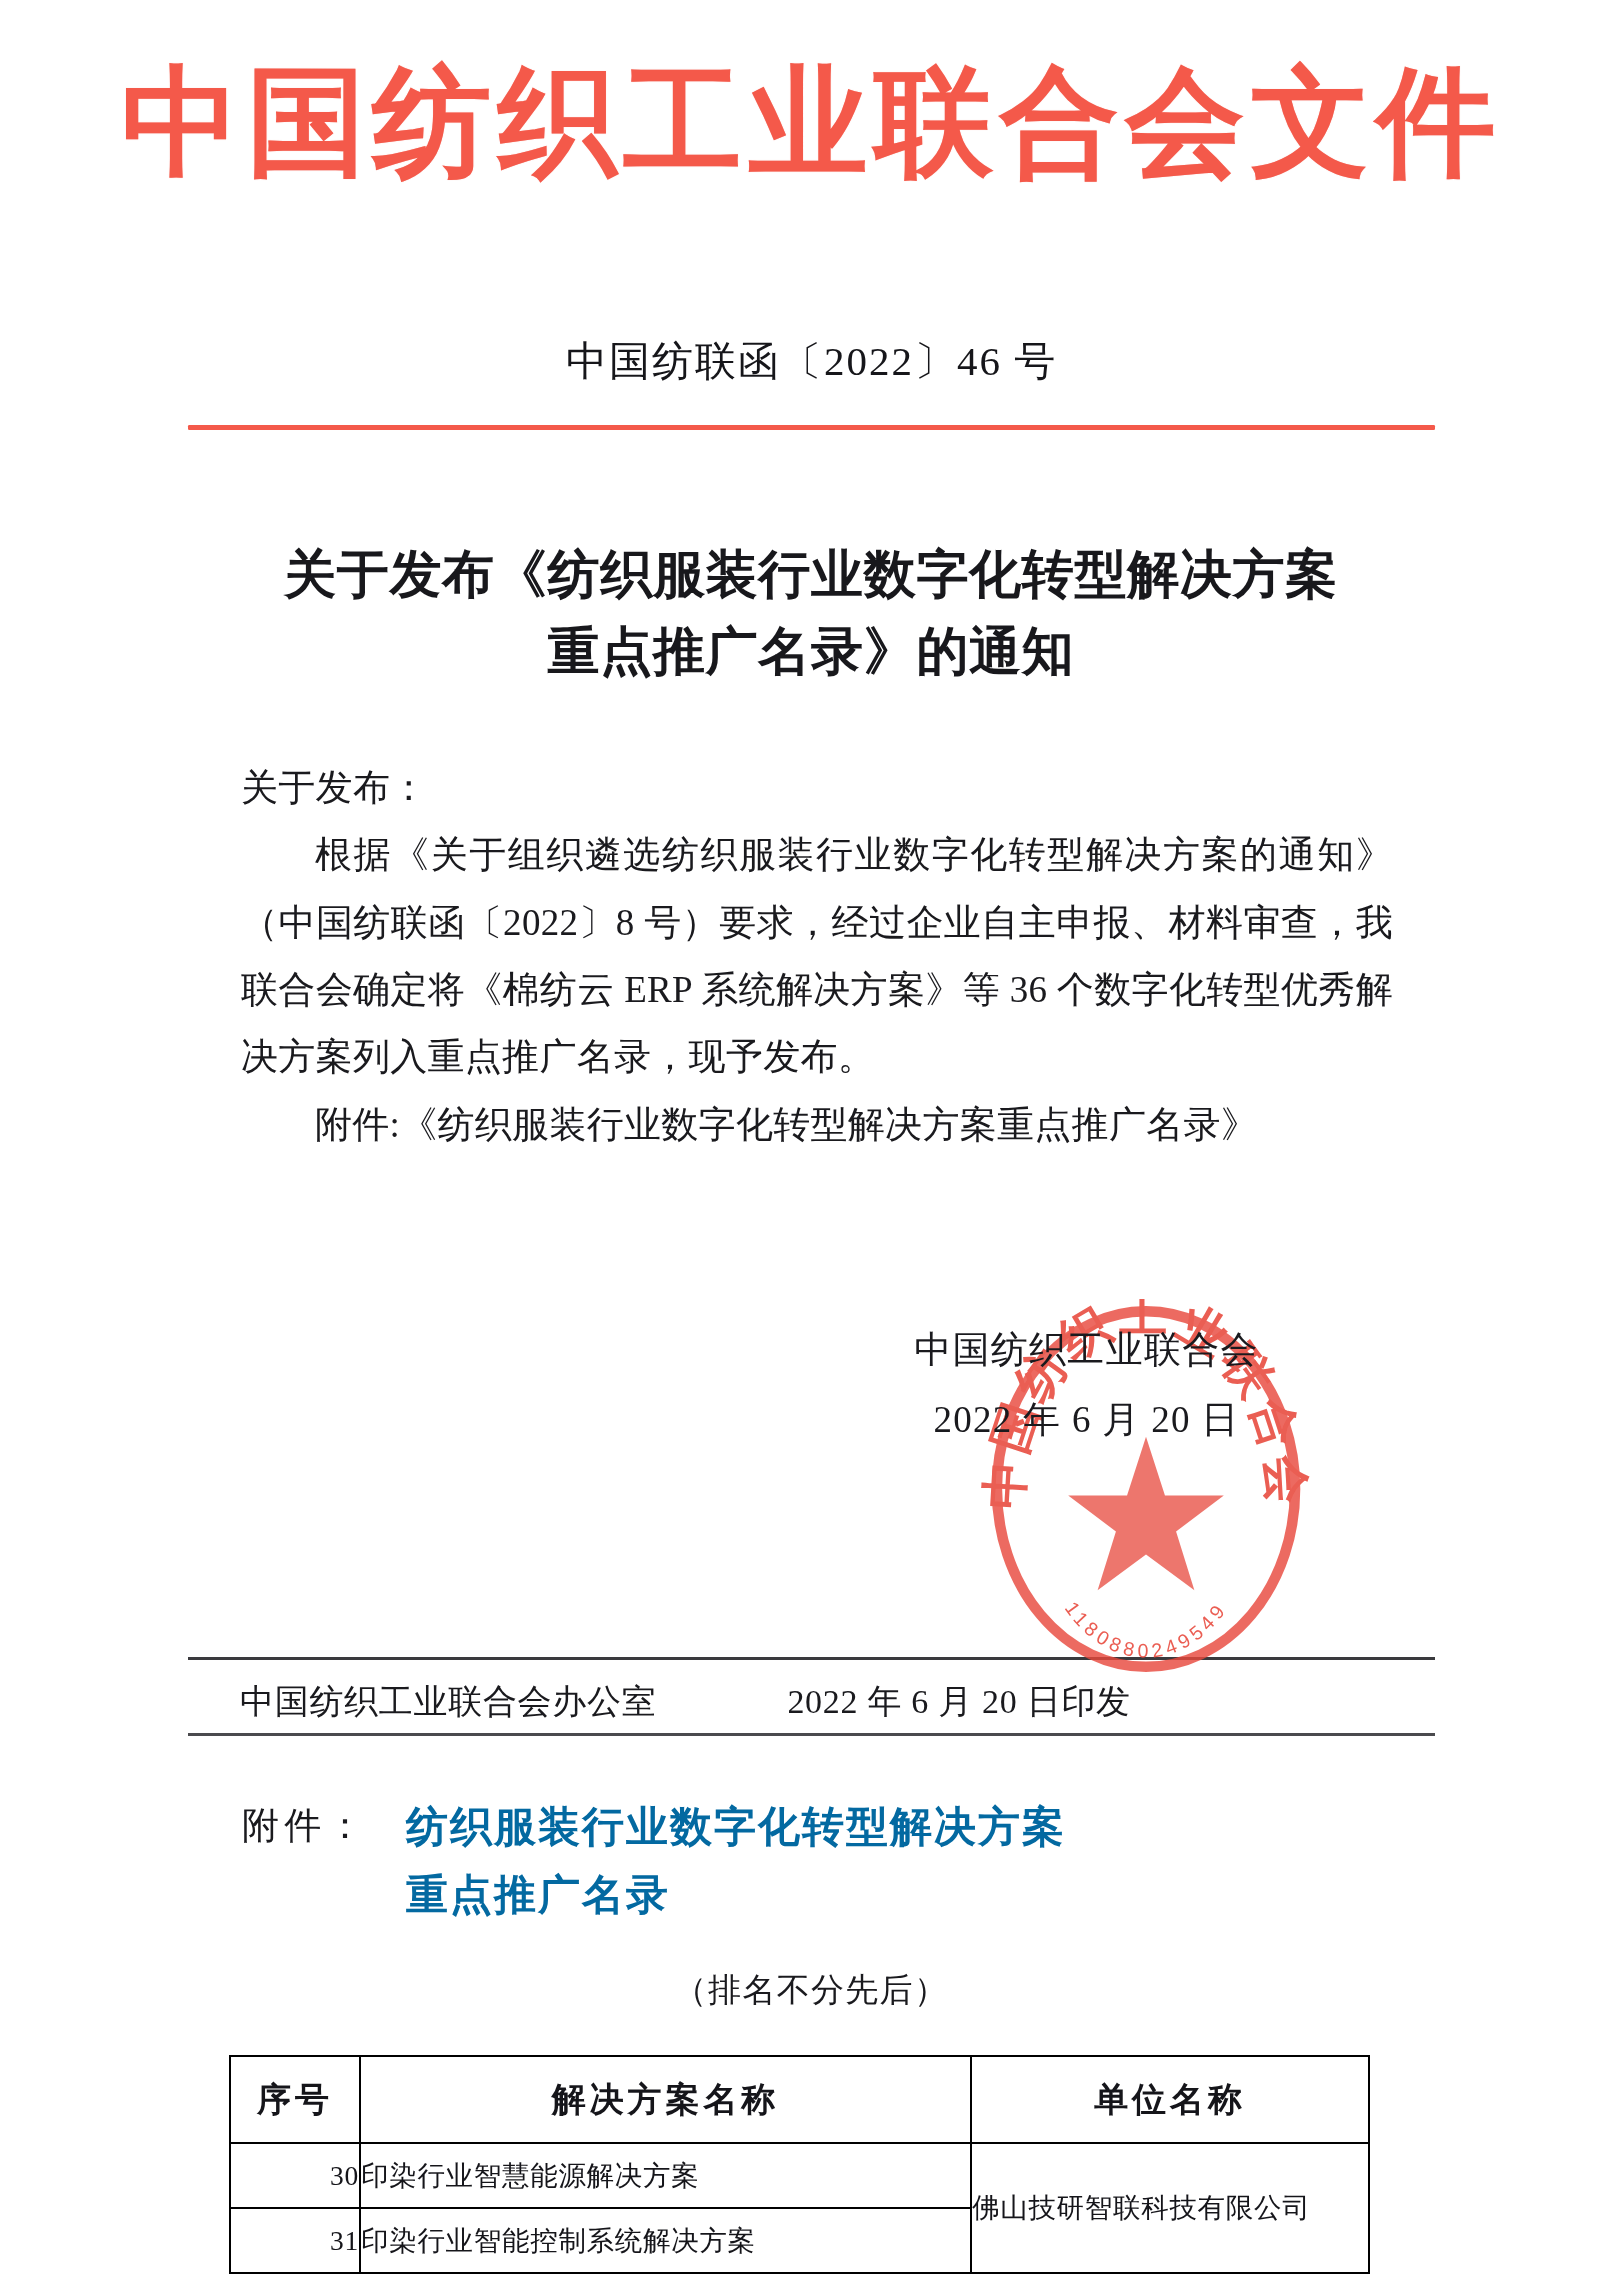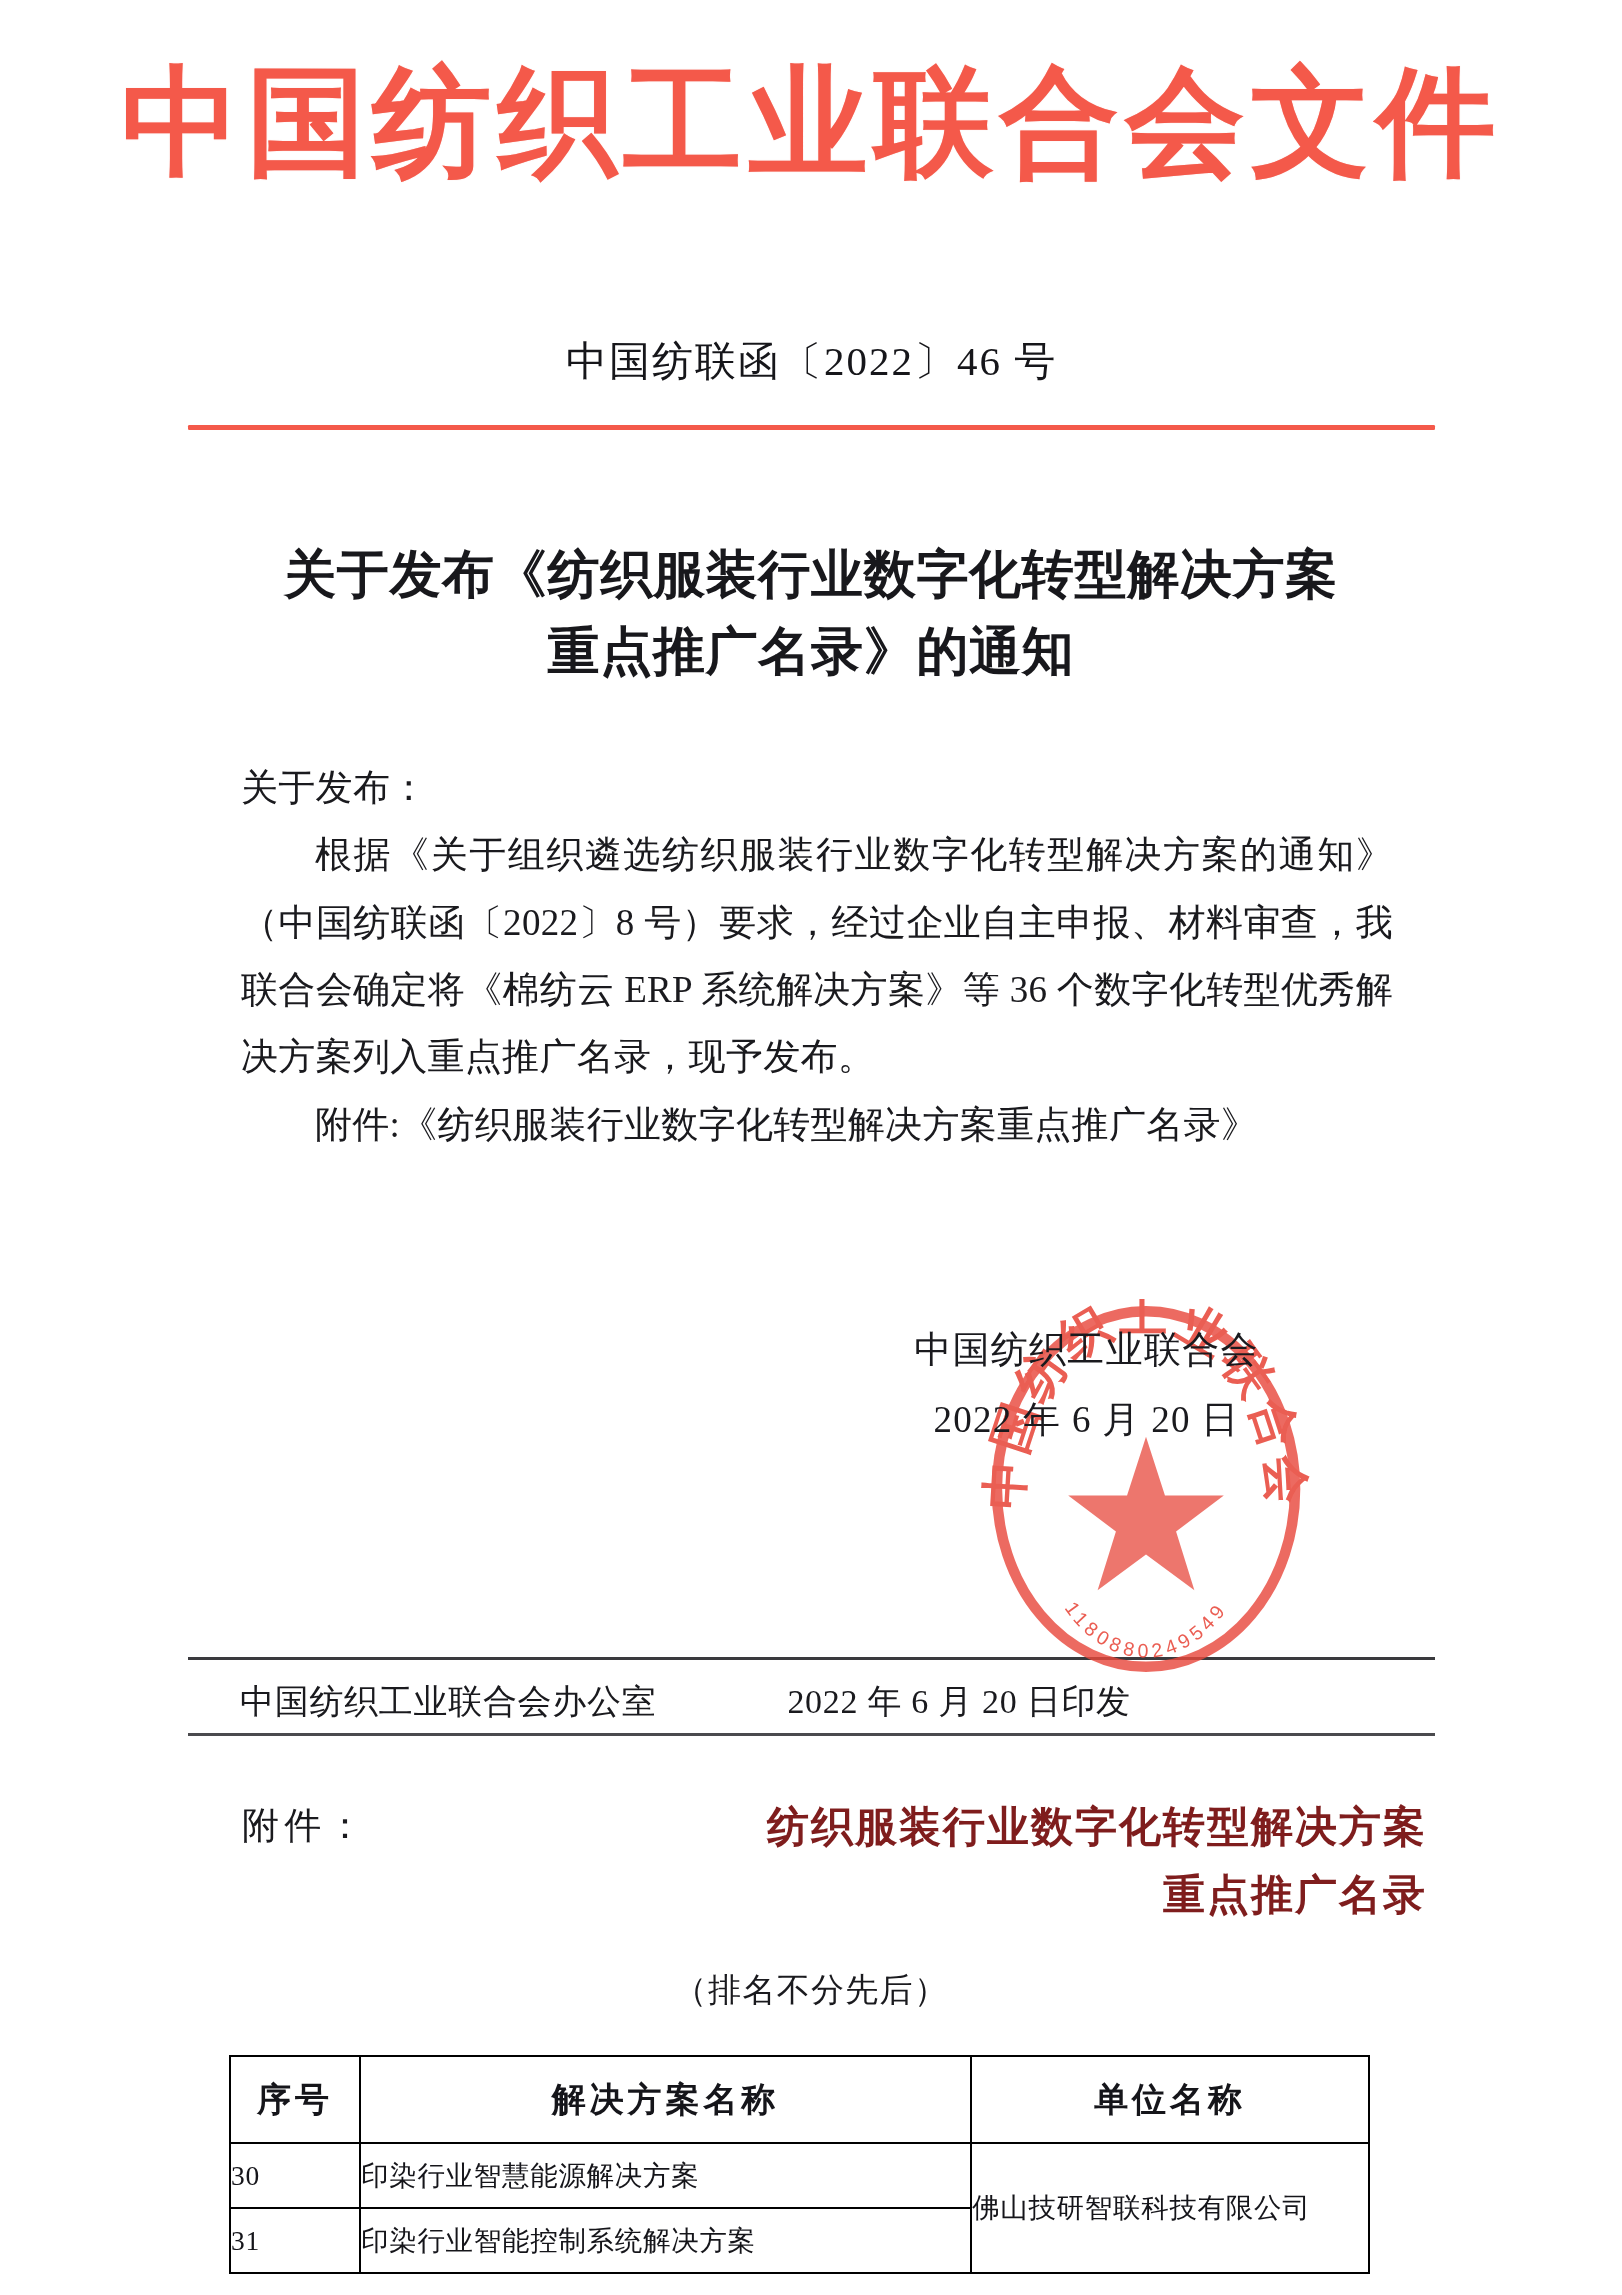--- a/index.html
+++ b/index.html
@@ -164,26 +164,26 @@
     font-size: 37px;
     color: #1a1a1e;
     letter-spacing: 5.2px;
     white-space: nowrap;
   }
   .attach-title {
     position: absolute;
     left: 406px;
     top: 1793px;
     width: 1021px;
-    text-align: right;
+    text-align: left;
     font-family: "Liberation Sans", "DejaVu Sans", sans-serif;
     font-weight: bold;
     font-size: 42px;
     line-height: 1.62;
-    color: #7f1d1d;
+    color: #0369a1;
     letter-spacing: 2px;
   }
   .attach-subtitle {
     position: absolute;
     left: 183px;
     top: 1968px;
     width: 1256px;
     text-align: center;
     font-size: 33px;
     color: #1a1a1e;
@@ -216,21 +216,21 @@
   .col-no    { width: 128px; }
   .col-sol   { width: 609px; }
   .col-unit  { width: 396px; }
 
   .list-table tbody td {
     height: 63px;
     font-size: 27.5px;
     letter-spacing: 0.7px;
   }
   .cell-no {
-    text-align: left;
+    text-align: right;
     font-size: 30px;
   }
   .cell-sol {
     text-align: left;
     padding-left: 14.4px;
   }
   .cell-unit {
     text-align: left;
     padding-left: 11.8px;
     vertical-align: top;

